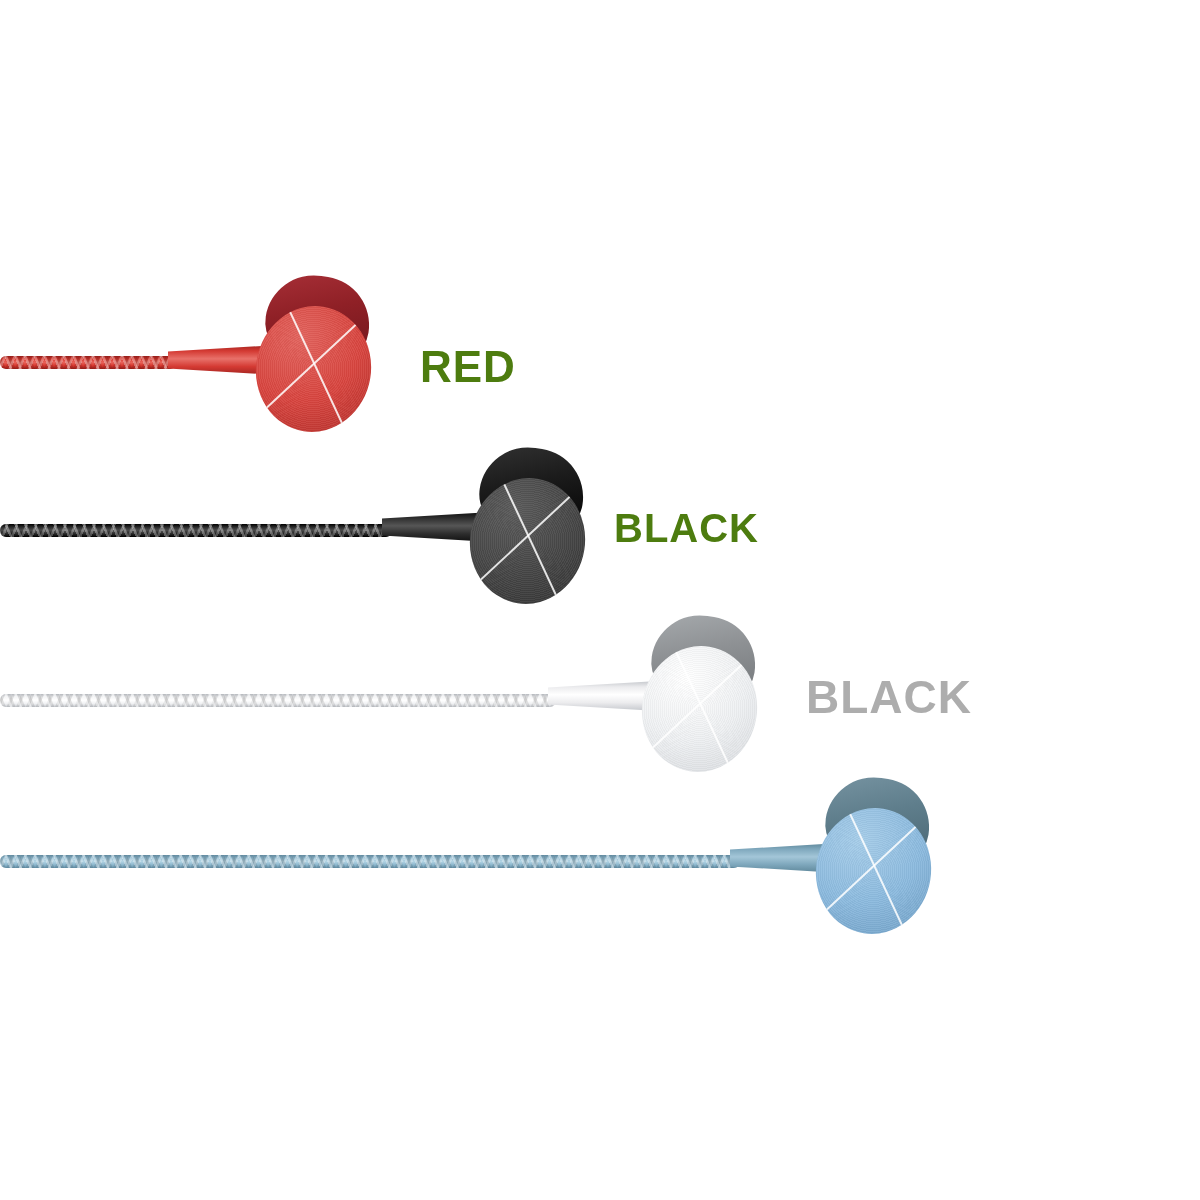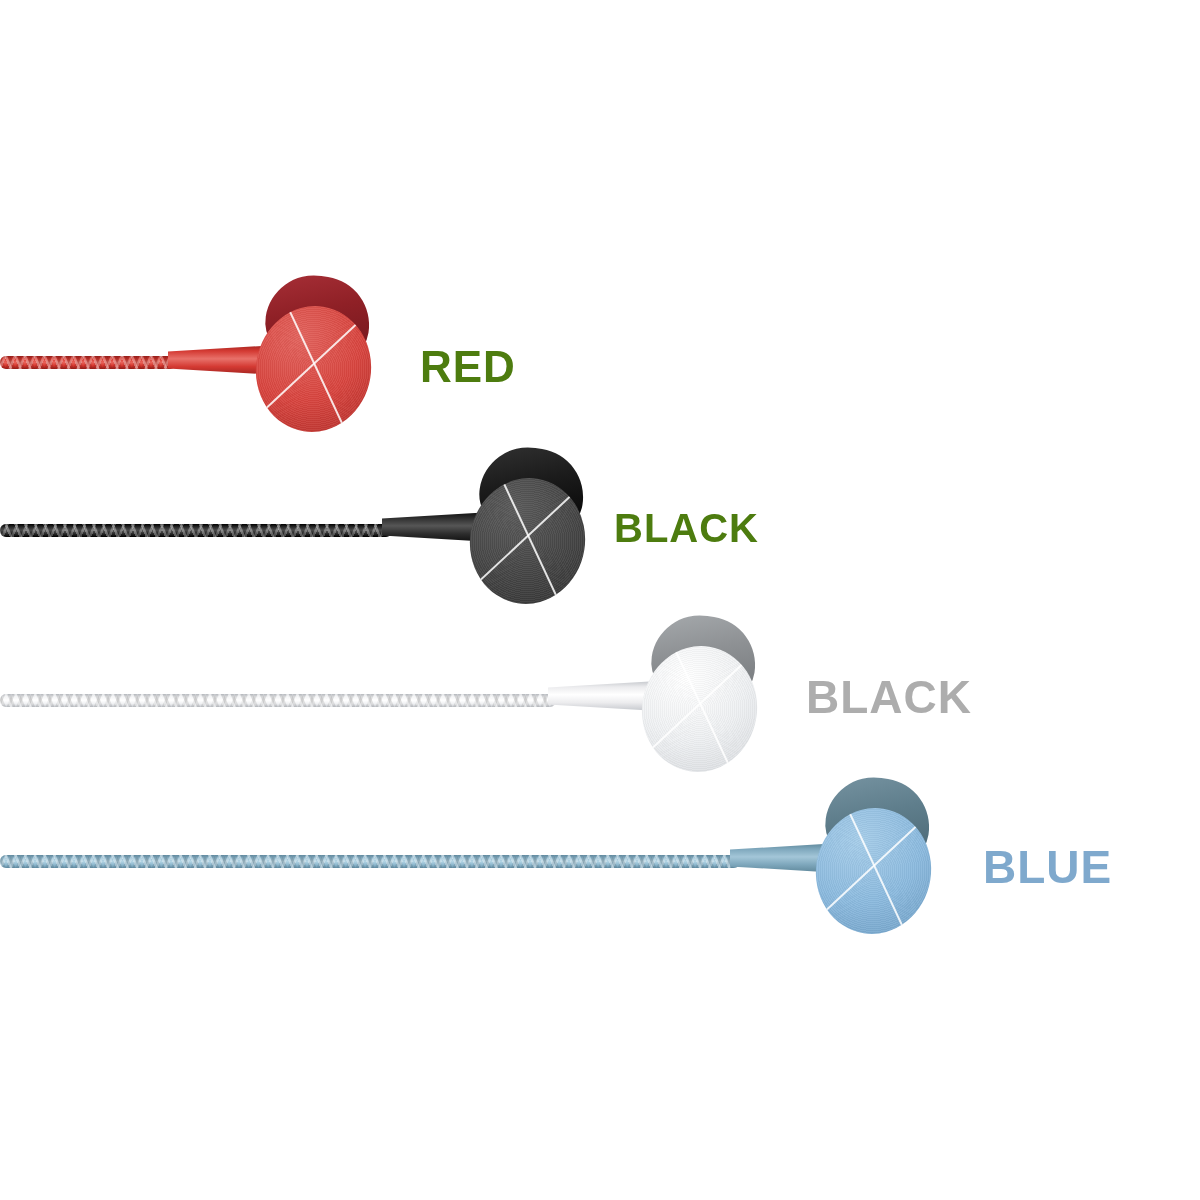--- a/index.html
+++ b/index.html
@@ -167,15 +167,14 @@
       </div>
       <div class="stem" style="left: 730px; top: 843px; width: 110px; background: linear-gradient(rgb(93, 134, 153) 0%, rgb(126, 167, 188) 20%, rgb(163, 198, 216) 46%, rgb(126, 167, 188) 72%, rgb(93, 134, 153) 100%); clip-path: polygon(0% 22%, 100% 0%, 100% 100%, 0% 78%);"></div>
       <div class="bud" style="left: 812px; top: 778px;">
         <div class="bud-cap" style="background: linear-gradient(160deg, rgb(120, 149, 163) 0%, rgb(95, 126, 140) 42%, rgb(71, 99, 111) 100%); transform: rotate(9deg);"></div>
         <div class="bud-face" style="background: radial-gradient(circle at 34% 28%, rgb(166, 205, 233) 0%, rgb(140, 186, 222) 52%, rgb(110, 158, 196) 100%); transform: rotate(9deg);">
           <div class="grain" style="background: repeating-radial-gradient(circle, rgba(255, 255, 255, 0.1) 0px, rgba(255, 255, 255, 0.1) 1px, rgba(0, 0, 0, 0.05) 1px, rgba(0, 0, 0, 0.05) 2px);"></div>
           <div class="xline a"></div>
           <div class="xline b"></div>
         </div>
       </div>
-      <div class="variant-label" style="left: 983px; top: 844px; color: rgb(127, 169, 205); font-size: 46px;">BLUE</div>
     </div>
   </div>
 
 </body></html>

